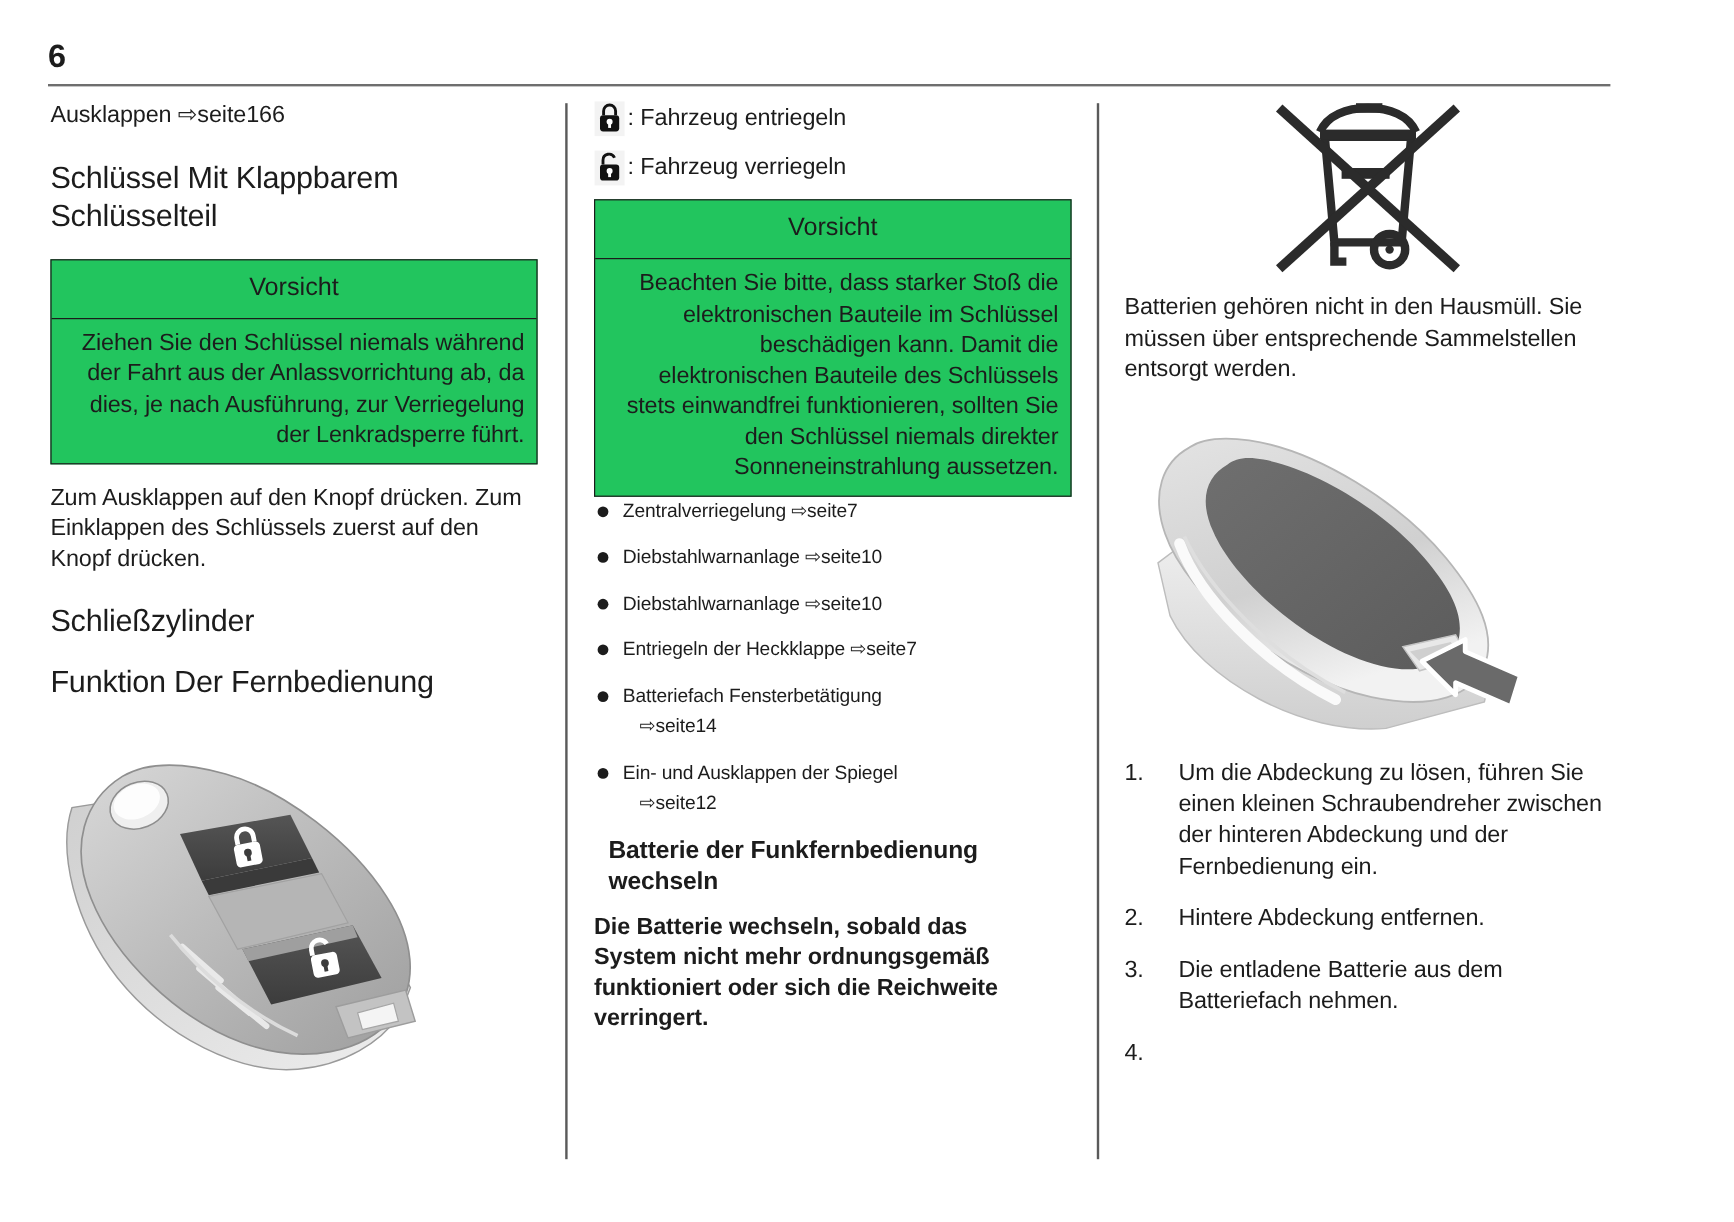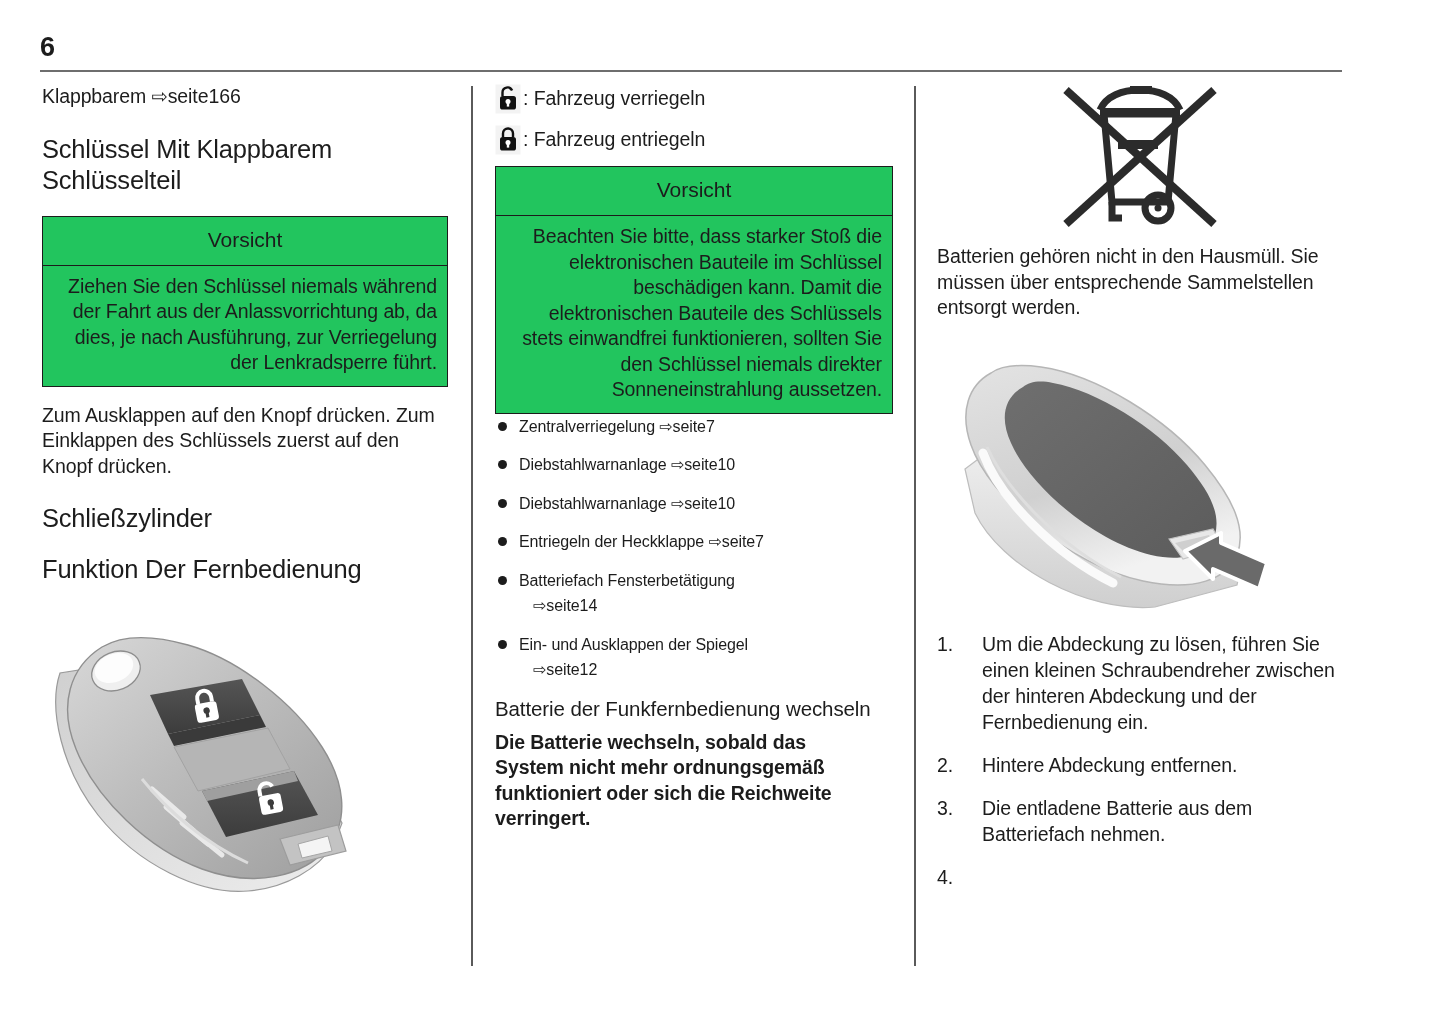--- a/index.html
+++ b/index.html
@@ -79,23 +79,23 @@
   .h2 {
     font-size: 25.5px;
     line-height: 31px;
     letter-spacing: -0.2px;
     font-weight: normal;
     margin: 0;
   }
   .h3 {
     font-size: 20.5px;
     line-height: 26px;
-    font-weight: normal;
+    font-weight: bold;
     letter-spacing: -0.1px;
-    margin: 0;
+    margin: 12px;
   }
 
   
   .warn-box {
     border: 1.6px solid #1c1c1c;
     background: #22c55e;
     box-sizing: border-box;
   }
   .warn-title {
     text-align: center;
@@ -190,21 +190,21 @@
   <div class="page-number">6</div>
 </div>
 
 <div class="columns">
 
   <div class="col-divider divider-1"></div>
   <div class="col-divider divider-2"></div>
 
   <div class="col col-left">
 
-    <div class="body-text">Klappbarem ⇨seite166</div>
+    <div class="body-text">Ausklappen ⇨seite166</div>
 
     <h2 class="h2 mt-24" style="width:390px;">Schlüssel Mit Klappbarem Schlüsselteil</h2>
 
     <div class="warn-box mt-20" style="width:406px;">
       <div class="warn-title">Vorsicht</div>
       <div class="warn-body">Ziehen Sie den Schlüssel niemals während der Fahrt aus der Anlassvorrichtung ab, da dies, je nach Ausführung, zur Verriegelung der Lenkradsperre führt.</div>
     </div>
 
     <div class="body-text mt-16" style="width:408px;">Zum Ausklappen auf den Knopf drücken. Zum Einklappen des Schlüssels zuerst auf den Knopf drücken.</div>
 
@@ -269,43 +269,43 @@
           <line x1="124" y1="206" x2="152" y2="230"></line>
           <line x1="140" y1="222" x2="166" y2="243"></line>
           <line x1="158" y1="236" x2="180" y2="254"></line>
         </g>
         <path d="M100 178 C124 208 162 242 206 262" fill="none" stroke="#dcdcdc" stroke-width="3"></path>
       </svg>
     </div>
   </div>
 
   <div class="col col-mid">
+
+    <div class="lockline">
+      <svg class="lock-icon-box" viewBox="0 0 26 30">
+        <rect x="0.5" y="0.5" width="25" height="29" fill="#f3f3f3" stroke="none"></rect>
+        <path d="M8 12 V8.5 a5 5 0 0 1 10 0 V12" fill="none" stroke="#111111" stroke-width="2.4"></path>
+        <rect x="5" y="12" width="16" height="13.5" rx="2.6" fill="#111111"></rect>
+        <circle cx="13" cy="17.4" r="2.5" fill="#ffffff"></circle>
+        <rect x="11.8" y="17.4" width="2.4" height="5.2" fill="#ffffff"></rect>
+      </svg>
+      <span class="lbl">: Fahrzeug entriegeln</span>
+    </div>
 
     <div class="lockline">
       <svg class="lock-icon-box" viewBox="0 0 26 30">
         <rect x="0.5" y="0.5" width="25" height="29" fill="#f3f3f3" stroke="none"></rect>
         <path d="M7.5 12 V8.5 a5 5 0 0 1 9.6 -2" fill="none" stroke="#111111" stroke-width="2.4"></path>
         <rect x="5" y="12" width="16" height="13.5" rx="2.6" fill="#111111"></rect>
         <circle cx="13" cy="17.4" r="2.5" fill="#ffffff"></circle>
         <rect x="11.8" y="17.4" width="2.4" height="5.2" fill="#ffffff"></rect>
       </svg>
       <span class="lbl">: Fahrzeug verriegeln</span>
     </div>
 
-    <div class="lockline">
-      <svg class="lock-icon-box" viewBox="0 0 26 30">
-        <rect x="0.5" y="0.5" width="25" height="29" fill="#f3f3f3" stroke="none"></rect>
-        <path d="M8 12 V8.5 a5 5 0 0 1 10 0 V12" fill="none" stroke="#111111" stroke-width="2.4"></path>
-        <rect x="5" y="12" width="16" height="13.5" rx="2.6" fill="#111111"></rect>
-        <circle cx="13" cy="17.4" r="2.5" fill="#ffffff"></circle>
-        <rect x="11.8" y="17.4" width="2.4" height="5.2" fill="#ffffff"></rect>
-      </svg>
-      <span class="lbl">: Fahrzeug entriegeln</span>
-    </div>
-
     <div class="warn-box mt-8" style="width:398px;">
       <div class="warn-title">Vorsicht</div>
       <div class="warn-body">Beachten Sie bitte, dass starker Stoß die elektronischen Bauteile im Schlüssel beschädigen kann. Damit die elektronischen Bauteile des Schlüssels stets einwandfrei funktionieren, sollten Sie den Schlüssel niemals direkter Sonneneinstrahlung aussetzen.</div>
     </div>
 
     <ul class="bullets mt-20" style="width:398px;">
       <li>
         <span class="dot"></span>
         <span>Zentralverriegelung ⇨seite7</span>
       </li>

